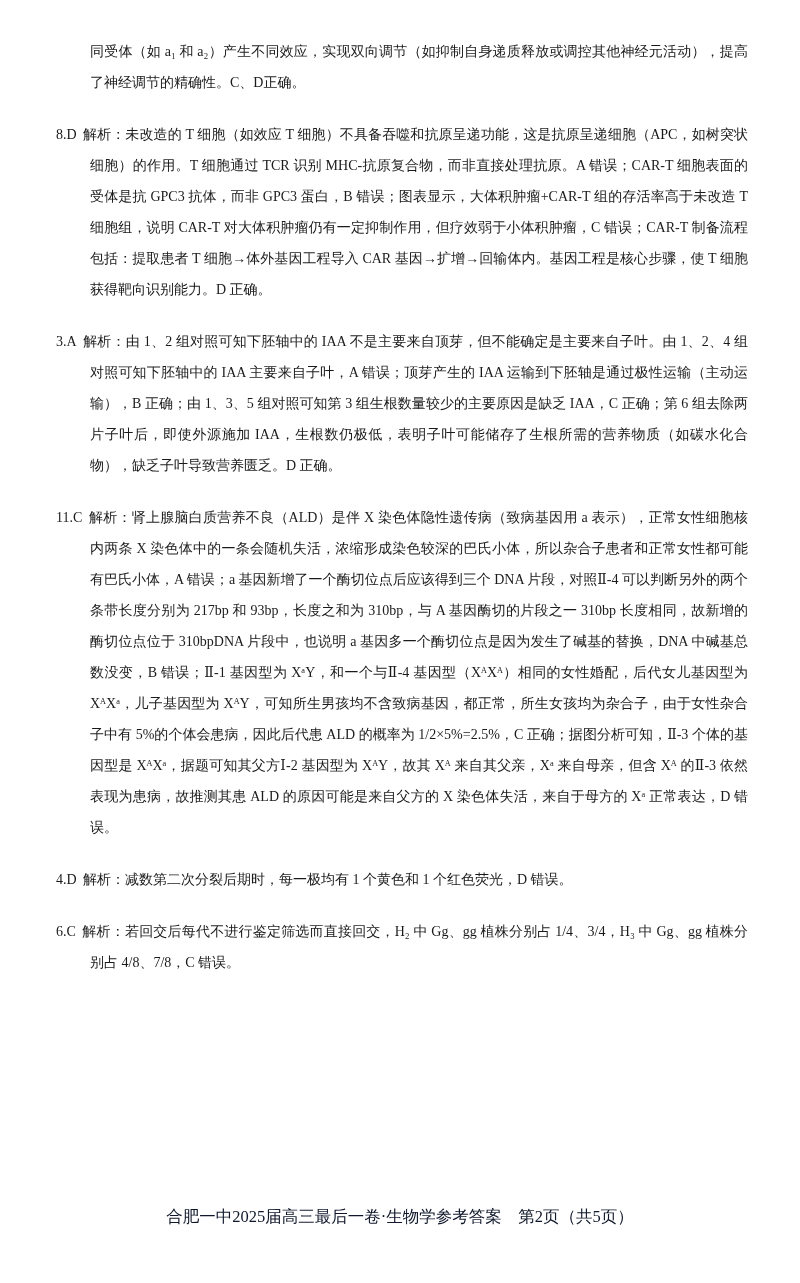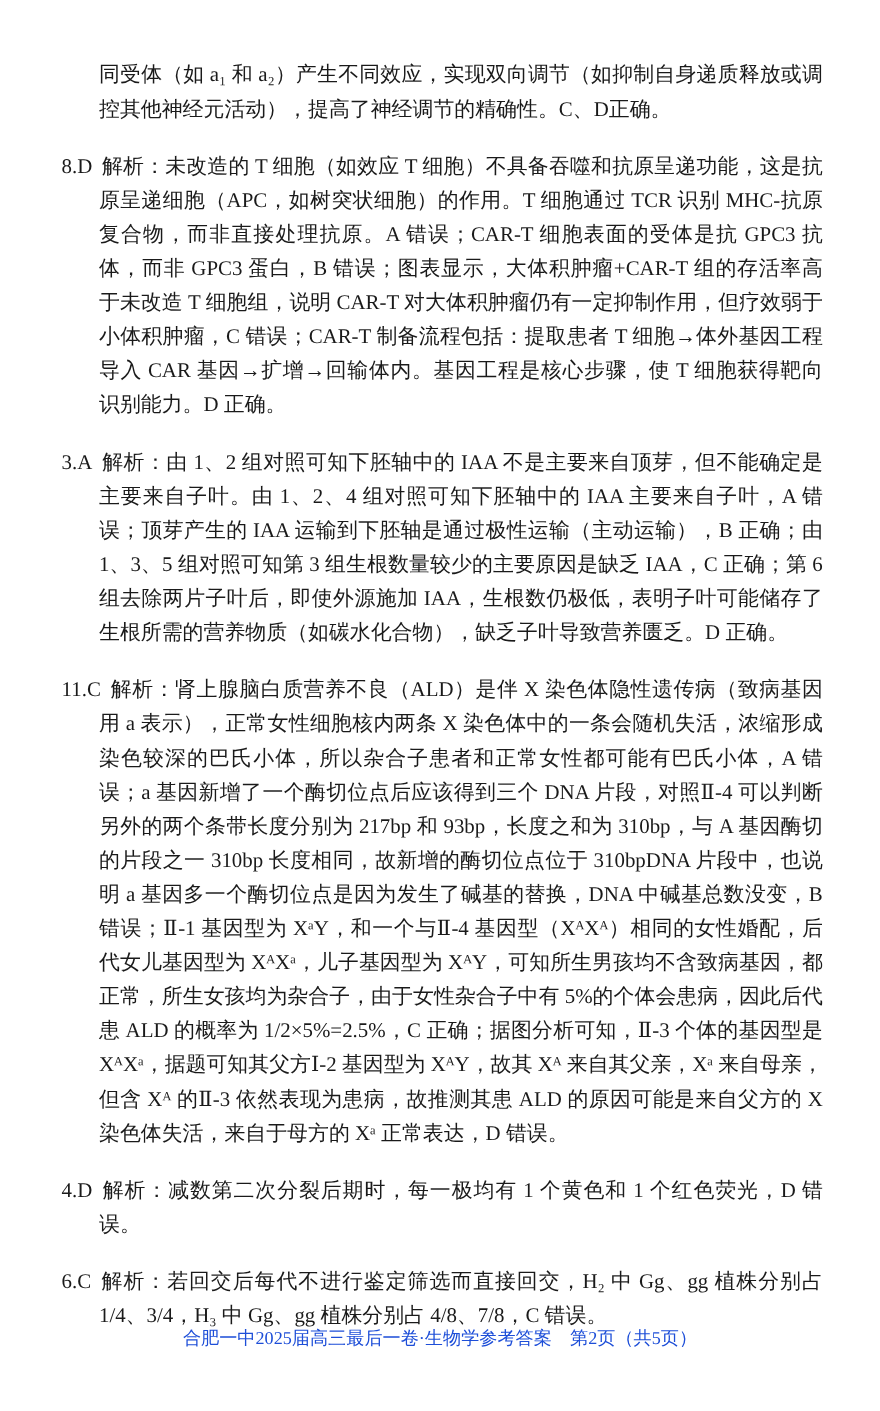--- a/index.html
+++ b/index.html
@@ -15,24 +15,24 @@
     font-family: "Liberation Serif", "DejaVu Serif", serif;
     color: #1a1a1a;
   }
   .page {
     position: absolute;
     inset: 0;
     background: #ffffff;
   }
   .content {
     position: absolute;
-    top: 53px;
+    top: 36px;
     left: 56px;
     right: 52px;
-    font-size: 19px;
+    font-size: 14px;
     line-height: 31px;
     text-align: justify;
     text-justify: inter-ideograph;
   }
   .para {
     margin: 0 0 7px 0;
   }
   .answer {
     padding-left: 34px;
     text-indent: -34px;
@@ -46,21 +46,21 @@
     margin-right: 0.45em;
     white-space: nowrap;
   }
   .footer {
     position: absolute;
     top: 1206px;
     left: 0;
     right: 0;
     text-align: center;
     font-size: 16.5px;
-    color: #1d4ed8;
+    color: #0f172a;
   }
 </style>
 </head>
 <body>
 
 <div class="page">
   <div class="content">
 
     <p class="para continuation">
       <span class="text">同受体（如 a₁ 和 a₂）产生不同效应，实现双向调节（如抑制自身递质释放或调控其他神经元活动），提高了神经调节的精确性。C、D正确。</span>

